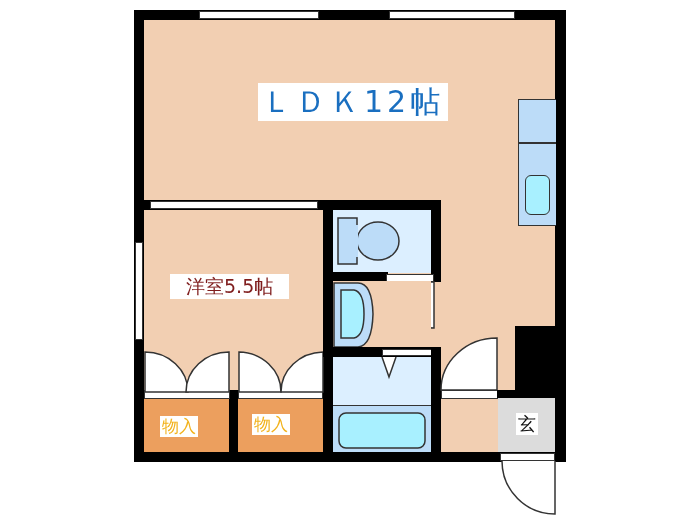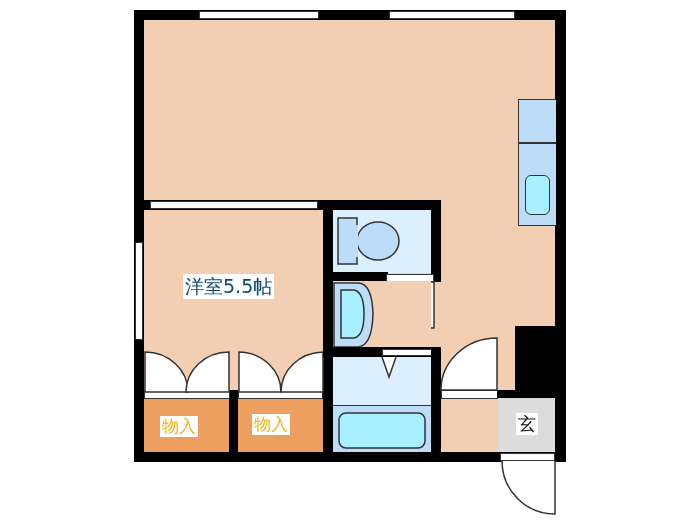--- a/index.html
+++ b/index.html
@@ -89,17 +89,18 @@
   <div class="abs genkan" style="left:498px;top:398px;width:57px;height:54px;"></div>
   <div class="abs door-leaf" style="left:500px;top:453px;width:55px;height:8px;"></div>
   <svg style="left:0;top:0;" width="700" height="525">
     <path d="M502 461 A 53 53 0 0 0 555 514 L555 461" fill="#fff" stroke="#333" stroke-width="1.5"></path>
   </svg>
 
   <div class="abs" style="left:518px;top:99px;width:38px;height:127px;background:#bcdcf8;border:1.5px solid #333;border-right:none;"></div>
   <div class="abs" style="left:518px;top:142px;width:38px;height:1.5px;background:#333;"></div>
   <div class="abs" style="left:525px;top:175px;width:25px;height:40px;background:#a8f0ff;border:1.5px solid #333;border-radius:6px;"></div>
 
-  <div class="abs label" style="left:183px;top:274px;padding:3px 2px;font-size:19px;color:#0c4a6e;">洋室5.5帖</div>
+  <div class="abs label" style="left:258px;top:83px;padding:4px 4px;font-size:30px;color:#1a6fc0;letter-spacing:4px;">ＬＤＫ12帖</div>
+  <div class="abs label" style="left:170px;top:274px;padding:3px 16px;font-size:19px;color:#7f1d1d;">洋室5.5帖</div>
   <div class="abs label" style="left:160px;top:416px;padding:2px 2px;font-size:17px;color:#f2b21b;">物入</div>
   <div class="abs label" style="left:252px;top:414px;padding:2px 2px;font-size:17px;color:#f2b21b;">物入</div>
   <div class="abs label" style="left:516px;top:413px;padding:2px 2px;font-size:18px;color:#111;">玄</div>
 </div>
 
 </body></html>

